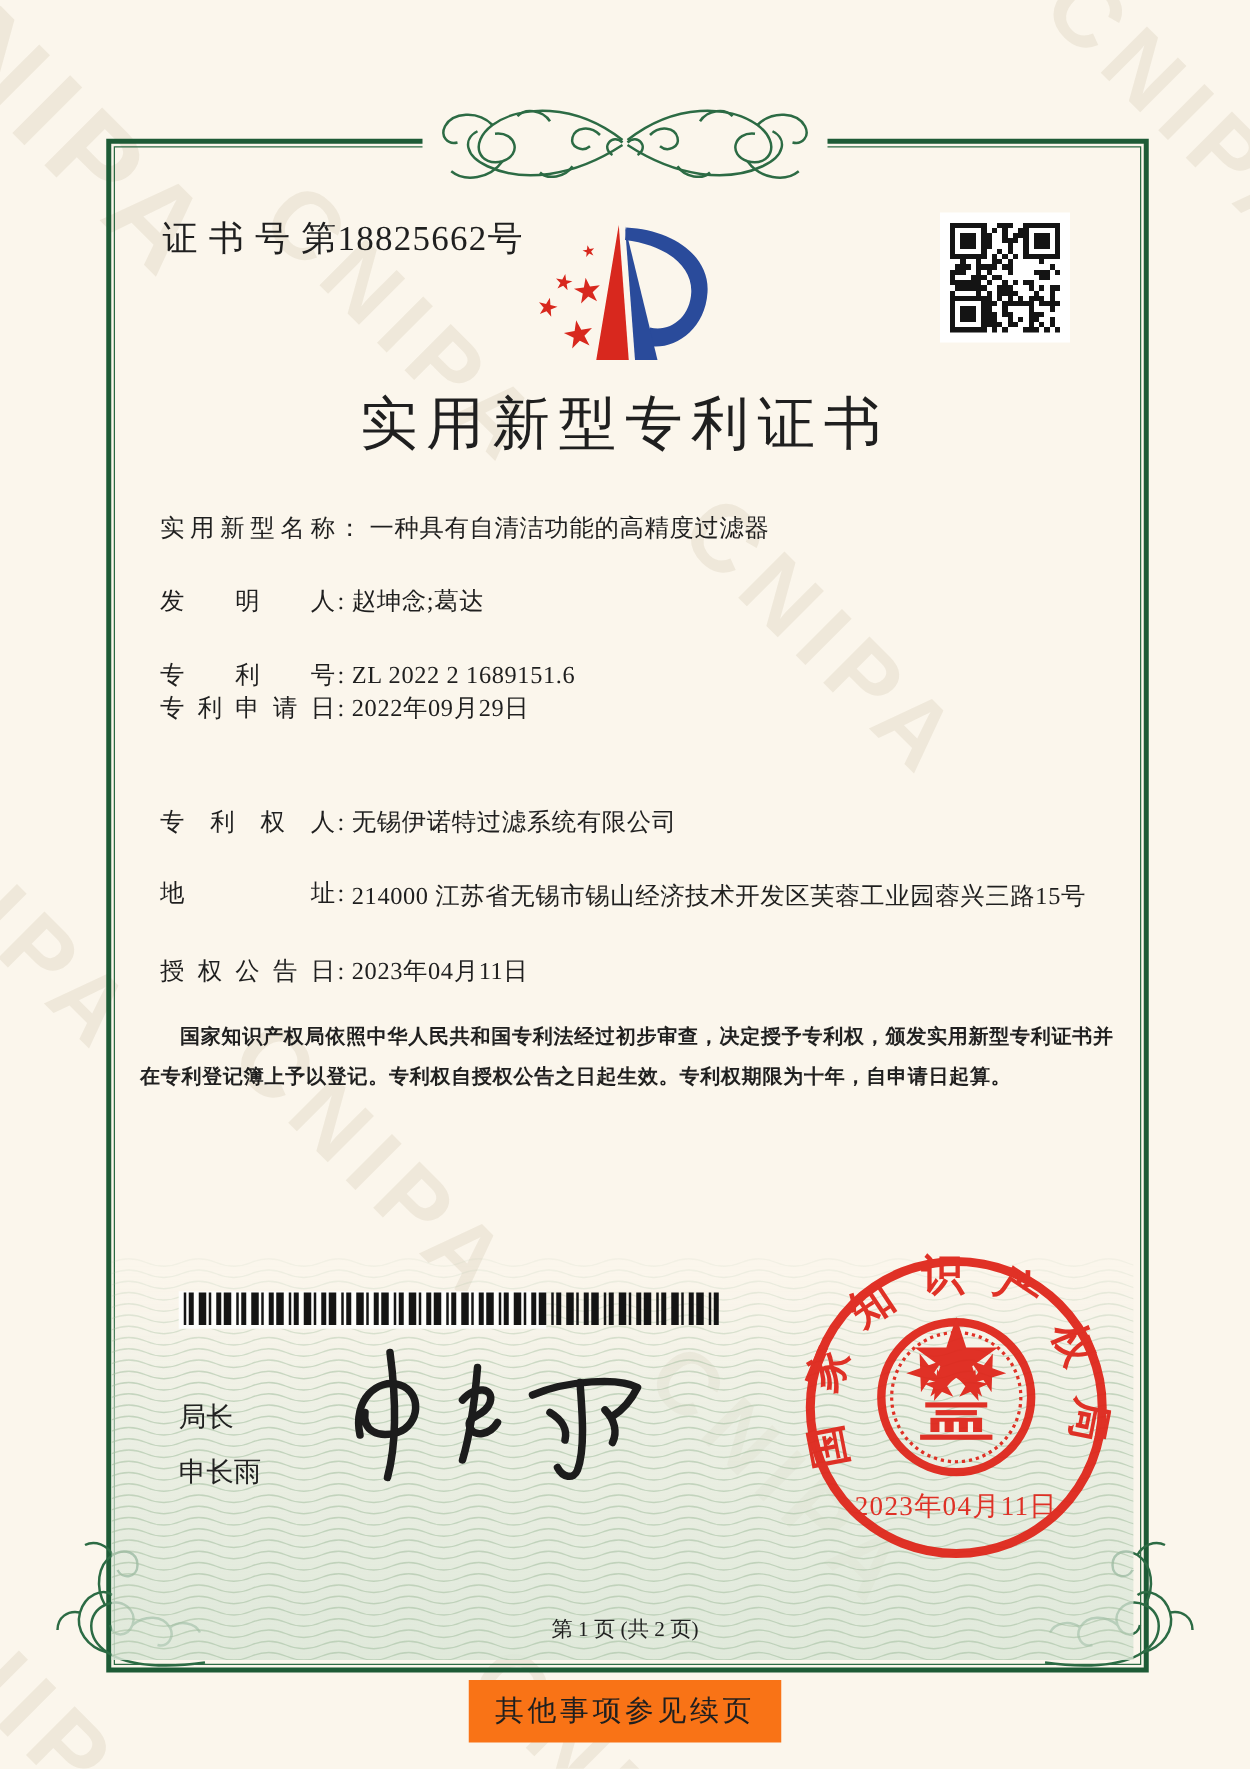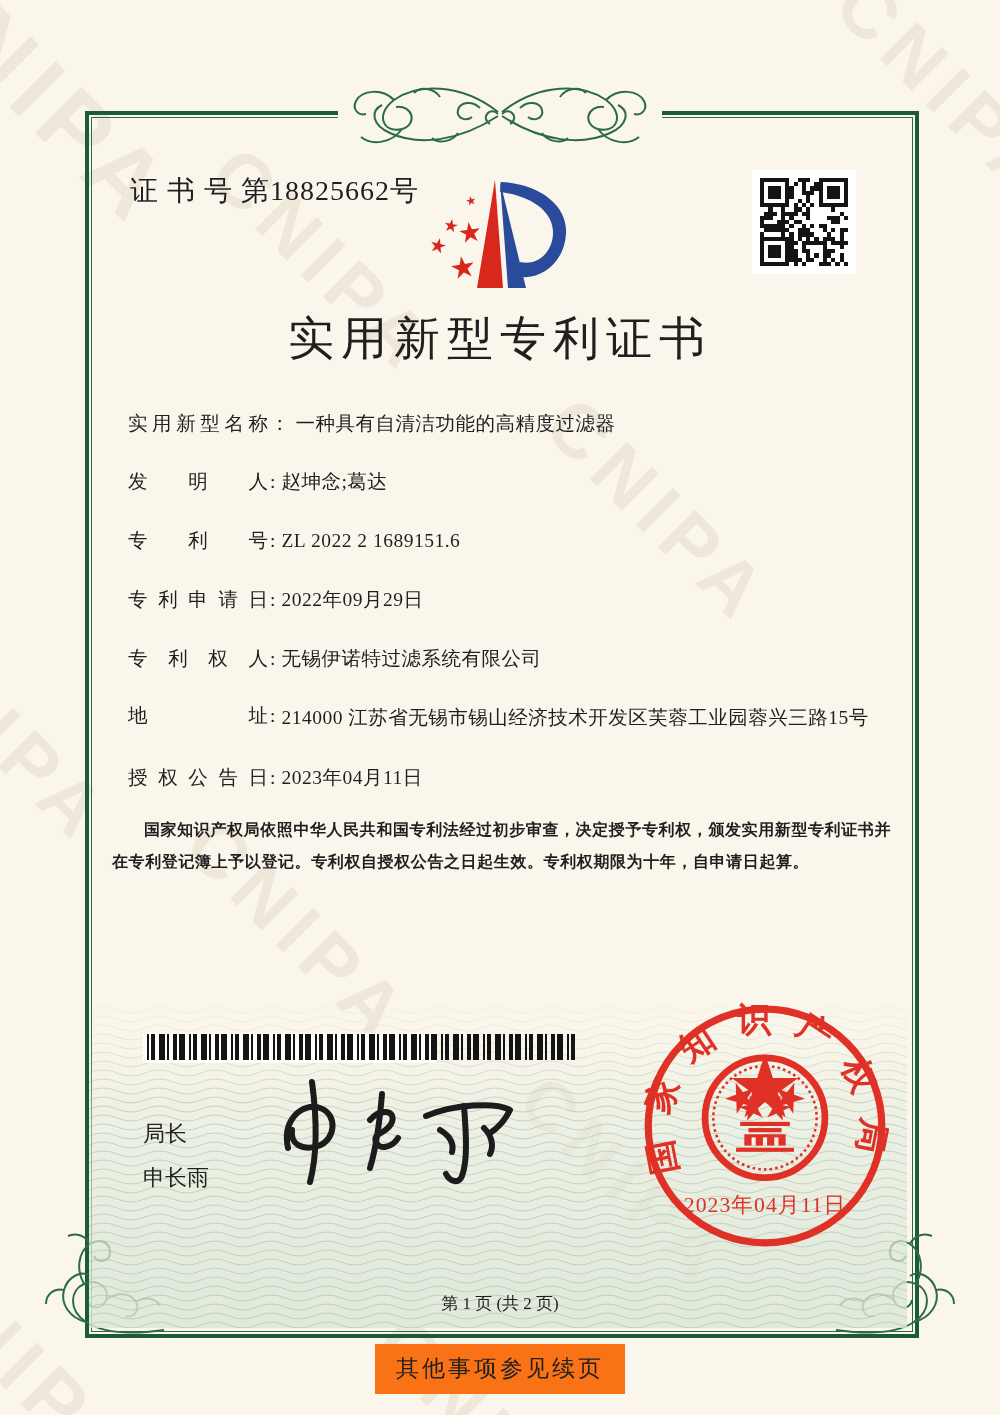--- a/index.html
+++ b/index.html
@@ -386,21 +386,21 @@
 
 <div class="field-row" style="top:410px">
   <span class="flabel">实用新型名称</span><span class="fsep">：</span><span class="fvalue">一种具有自清洁功能的高精度过滤器</span>
 </div>
 <div class="field-row" style="top:468px">
   <span class="flabel">发明人</span><span class="fsep">:</span><span class="fvalue">赵坤念;葛达</span>
 </div>
 <div class="field-row" style="top:527px">
   <span class="flabel">专利号</span><span class="fsep">:</span><span class="fvalue">ZL 2022 2 1689151.6</span>
 </div>
-<div class="field-row" style="top:586px">
+<div class="field-row" style="top:554px">
   <span class="flabel">专利申请日</span><span class="fsep">:</span><span class="fvalue">2022年09月29日</span>
 </div>
 <div class="field-row" style="top:645px">
   <span class="flabel">专利权人</span><span class="fsep">:</span><span class="fvalue">无锡伊诺特过滤系统有限公司</span>
 </div>
 <div class="field-row" style="top:702px">
   <span class="flabel">地址</span><span class="fsep">:</span><span class="fvalue addr-val">214000 江苏省无锡市锡山经济技术开发区芙蓉工业园蓉兴三路15号</span>
 </div>
 <div class="field-row" style="top:764px">
   <span class="flabel">授权公告日</span><span class="fsep">:</span><span class="fvalue">2023年04月11日</span>

